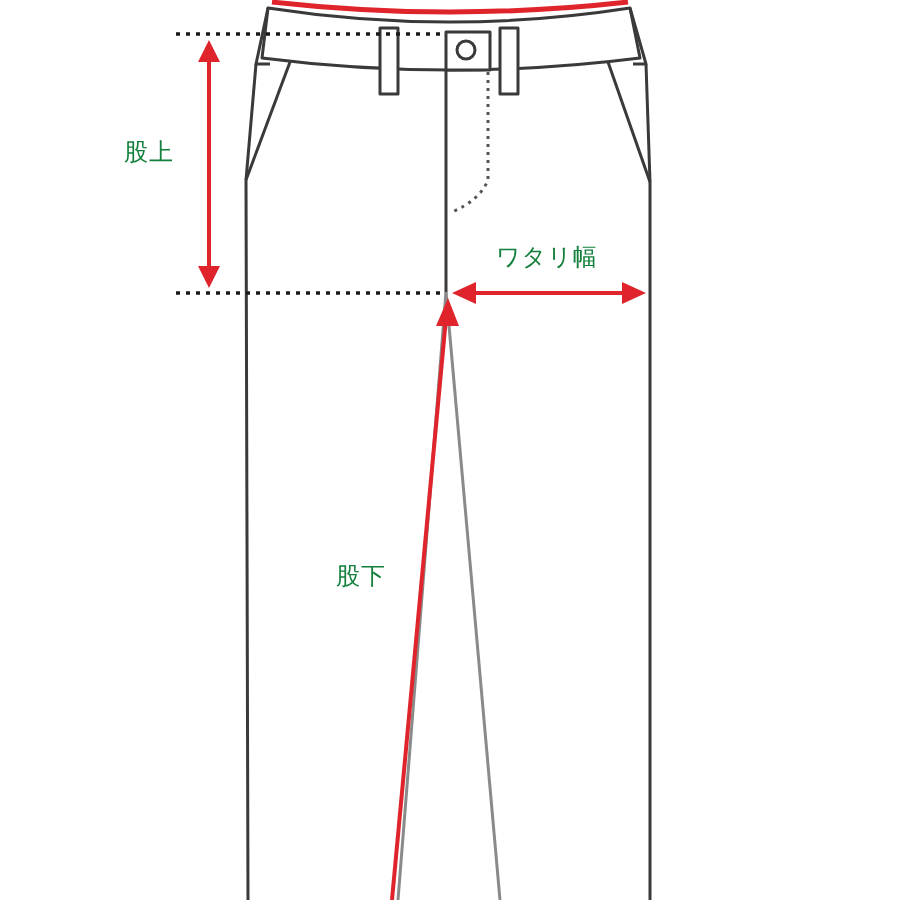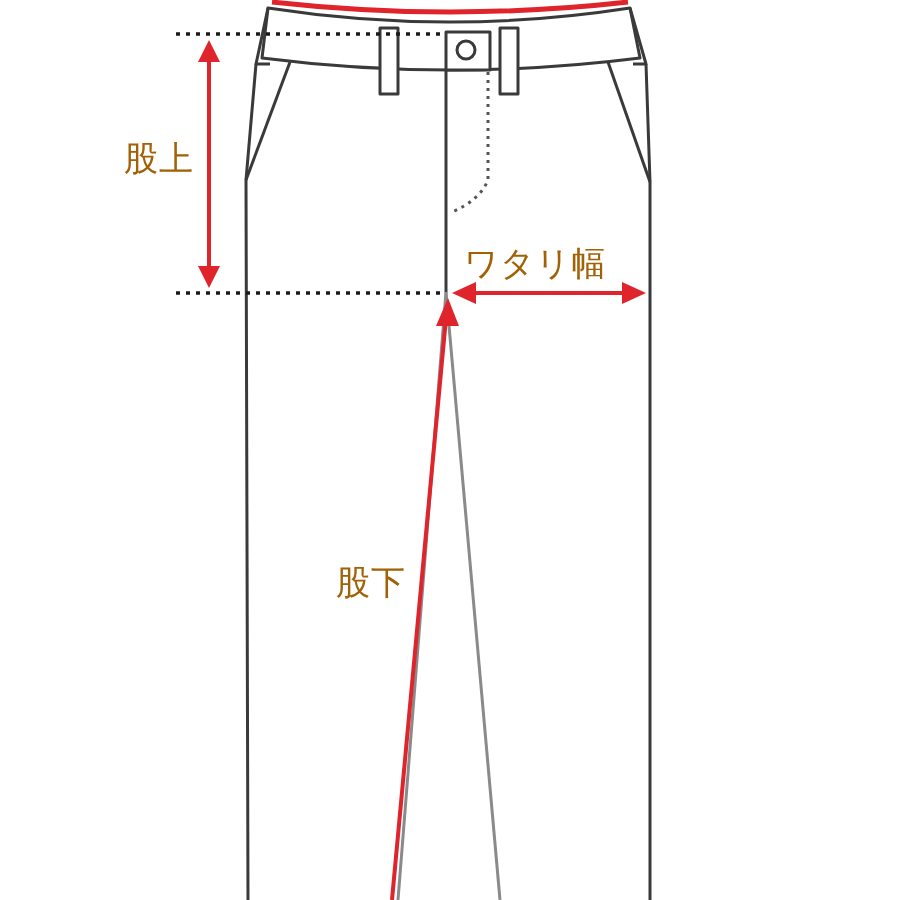--- a/index.html
+++ b/index.html
@@ -1,22 +1,22 @@
 <!DOCTYPE html>
 <html><head>
 <meta charset="utf-8">
 <style>
   html, body { margin: 0; padding: 0; background: #ffffff; }
   body { width: 900px; height: 900px; overflow: hidden; position: relative;
          font-family: "DejaVu Sans", sans-serif; }
   #diagram { position: absolute; left: 0; top: 0; width: 900px; height: 900px; }
-  .label { position: absolute; color: #a16207; font-size: 34px; line-height: 1;
-           font-family: Liberation Serif, serif; white-space: nowrap; letter-spacing: 1px; }
+  .label { position: absolute; color: #15803d; font-size: 24px; line-height: 1;
+           font-family: Liberation Mono, monospace; white-space: nowrap; letter-spacing: 1px; }
   #lbl-rise { left: 124px; top: 142px; }
-  #lbl-thigh { left: 464px; top: 247px; }
+  #lbl-thigh { left: 496px; top: 247px; }
   #lbl-inseam { left: 336px; top: 566px; }
 </style>
 </head>
 <body>
 
 <div>
   <svg id="diagram" viewBox="0 0 900 900" xmlns="http://www.w3.org/2000/svg">
 
     <path d="M272 2 Q450 22 628 2" fill="none" stroke="#e0242c" stroke-width="5"></path>
 

